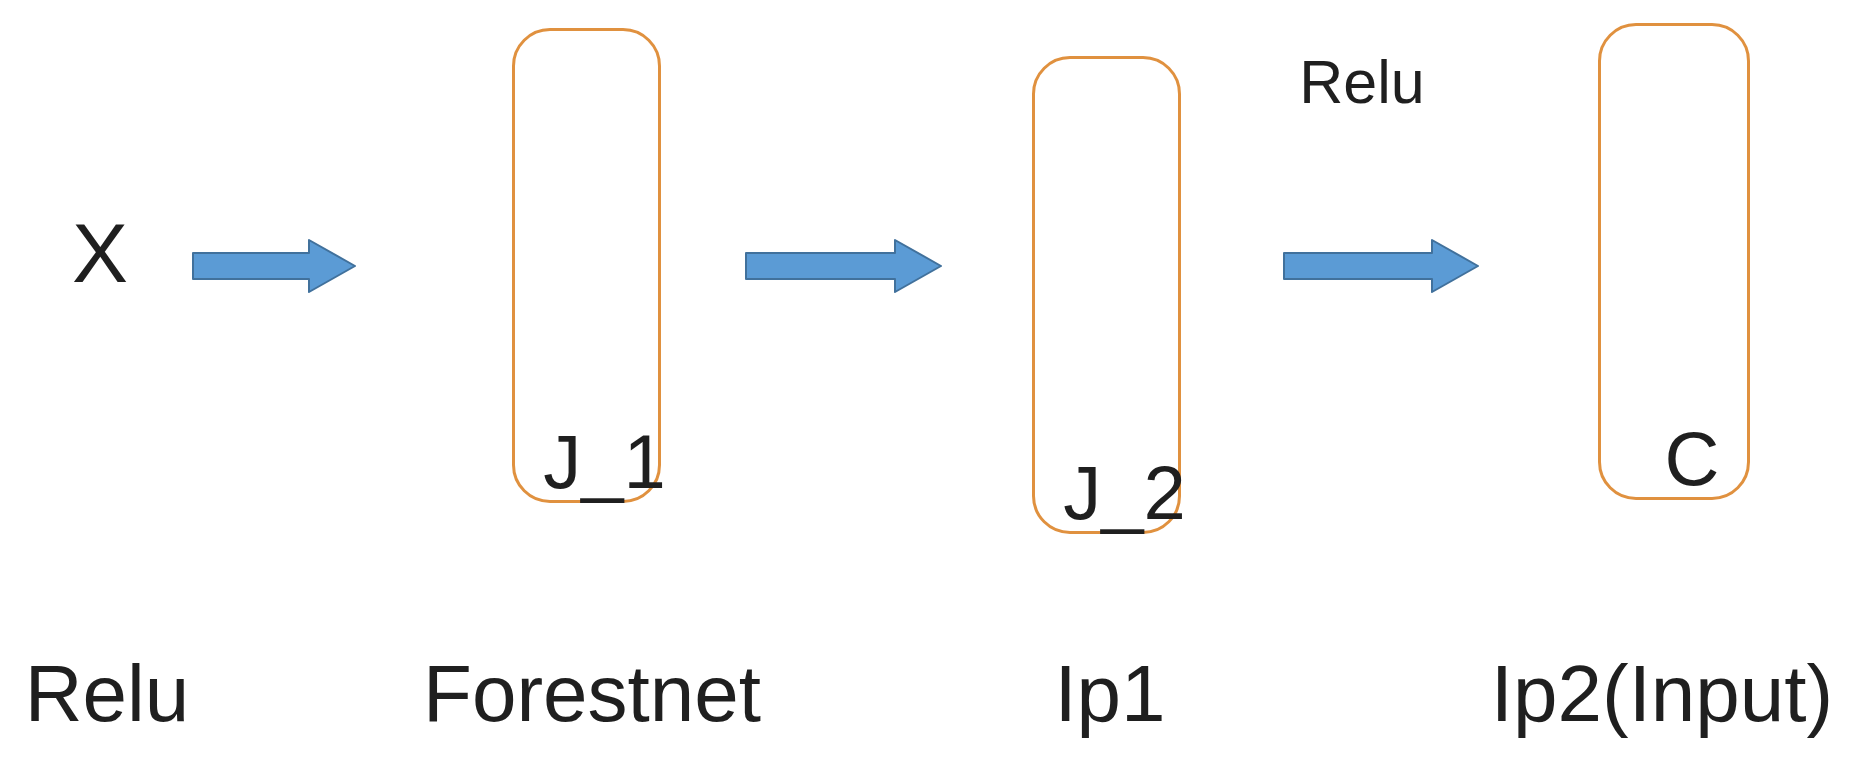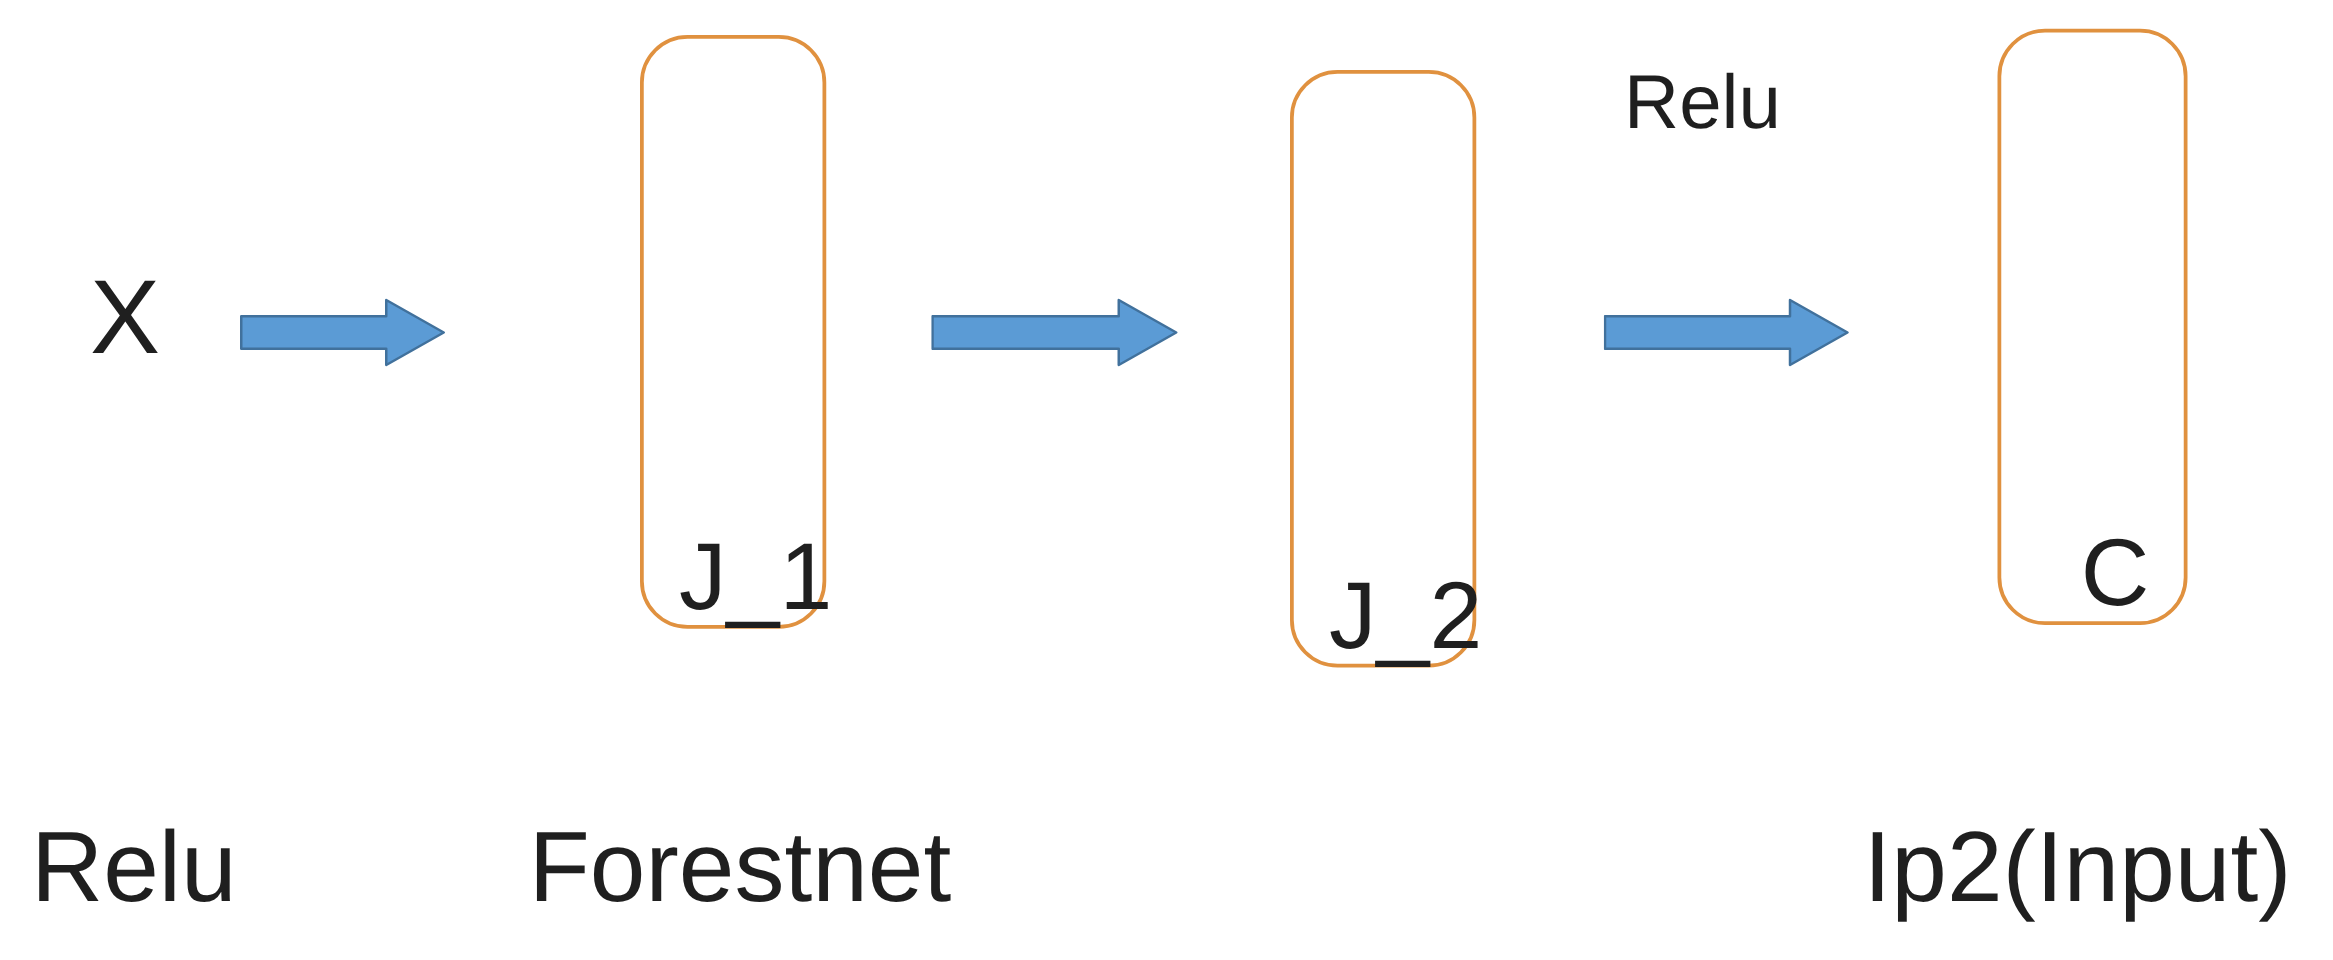--- a/index.html
+++ b/index.html
@@ -81,16 +81,17 @@
 
 
   <div class="abs node-box" style="left:1598px; top:23px; width:152px; height:477px;">
     <span class="box-symbol">C</span>
   </div>
 
   <div class="abs centered caption" style="left:107px; top:694px;">Relu</div>
 
   <div class="abs centered caption" style="left:592px; top:694px;text-align:right;">Forestnet</div>
 
+  <div class="abs centered caption" style="left:1110px; top:694px;">Ip1</div>
 
   <div class="abs centered caption" style="left:1662px; top:694px;">Ip2(Input)</div>
 
 </div>
 
 </body></html>

